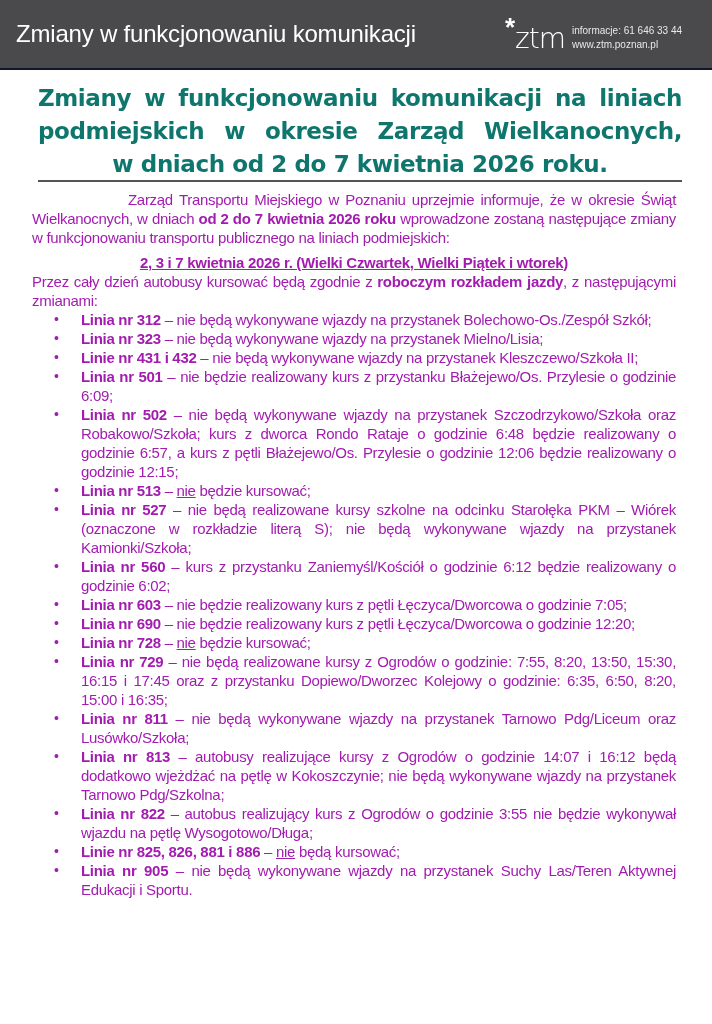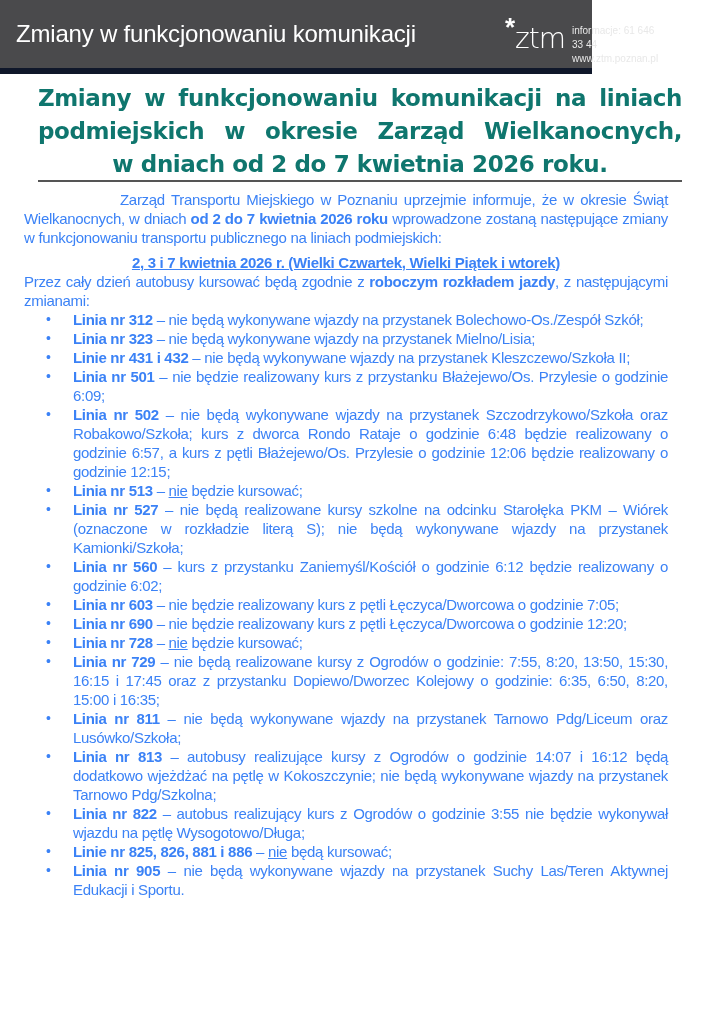--- a/index.html
+++ b/index.html
@@ -1,34 +1,34 @@
 <!DOCTYPE html>
 <html><head>
 <meta charset="utf-8">
 <style>
   html, body { margin: 0; padding: 0; background: #ffffff; }
   body { width: 712px; height: 1024px; position: relative; overflow: hidden;
          font-family: "Liberation Sans", "DejaVu Sans", sans-serif; color: #111; }
-  .banner { position: absolute; left: 0; top: 0; width: 592px; height: 68px;
-            background: #4a4a4c; border-bottom: 6px solid #0f172a; }
+  .banner { position: absolute; left: 0; top: 0; width: 712px; height: 68px;
+            background: #4a4a4c; border-bottom: 2px solid #0f172a; }
   .banner-title { position: absolute; left: 16px; top: 20px; color: #ffffff;
                   font-size: 24px; letter-spacing: -0.2px; }
   .logo { position: absolute; left: 505px; top: 16px; color: #ffffff; }
   .logo-star { position: absolute; left: 0; top: -4px; font-size: 26px; font-weight: bold; }
   .logo-text { position: absolute; left: 10px; top: 6px; font-size: 28px; font-weight: 300;
                letter-spacing: -1px; font-family: "DejaVu Sans", sans-serif; }
   .contact { position: absolute; left: 572px; top: 24px; color: #e8e8e8; font-size: 10px; line-height: 14px; }
   .headline { position: absolute; left: 38px; top: 82px; width: 644px;
               font-family: "DejaVu Sans", sans-serif; font-weight: bold; font-size: 23px;
               line-height: 33px; text-align: justify; color: #0f766e; letter-spacing: -0.4px; }
   .headline .last { text-align: center; }
   .rule { position: absolute; left: 38px; top: 180px; width: 644px; height: 2px; background: #555; }
-  .content { position: absolute; left: 24px; top: 190px; width: 644px;
+  .content { position: absolute; left: 32px; top: 190px; width: 644px;
              font-family: "Liberation Sans", sans-serif; font-size: 15px; line-height: 19px;
-             color: #3b82f6; letter-spacing: -0.3px; }
+             color: #a21caf; letter-spacing: -0.3px; }
   .intro { text-align: justify; text-indent: 96px; margin: 0 0 6px 0; }
   .subhead { text-align: center; font-weight: bold; text-decoration: underline; margin: 0; }
   .lead { text-align: justify; margin: 0; }
   ul { list-style: none; margin: 0; padding: 0; }
   li { position: relative; padding-left: 49px; text-align: justify; }
   li .bullet { position: absolute; left: 22px; top: 0; font-size: 14px; }
   li b { font-weight: bold; }
   .u { text-decoration: underline; }
 </style>
 </head>

